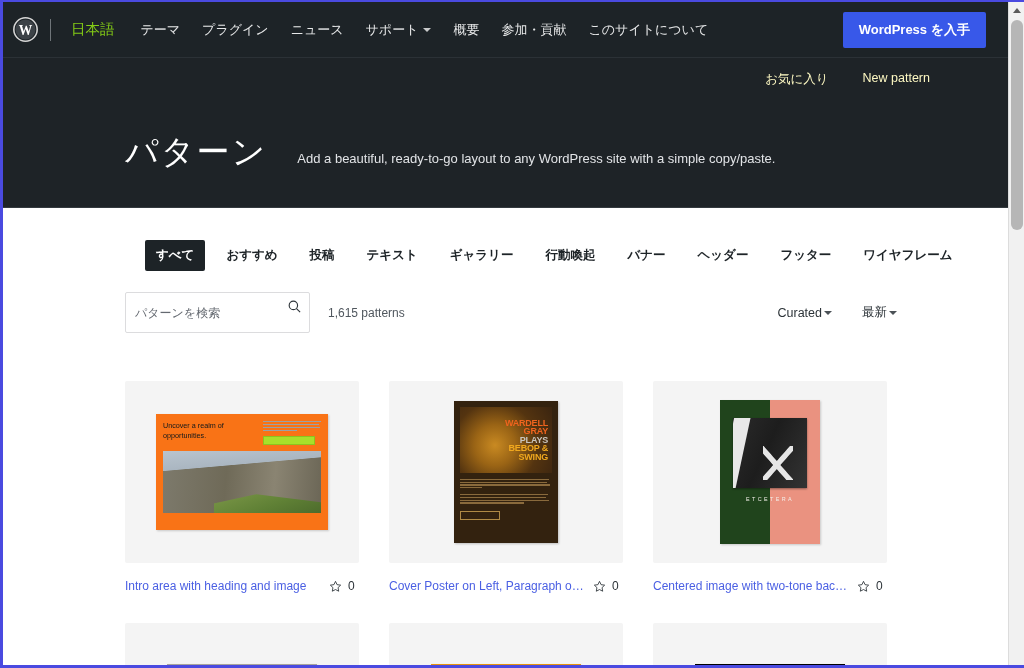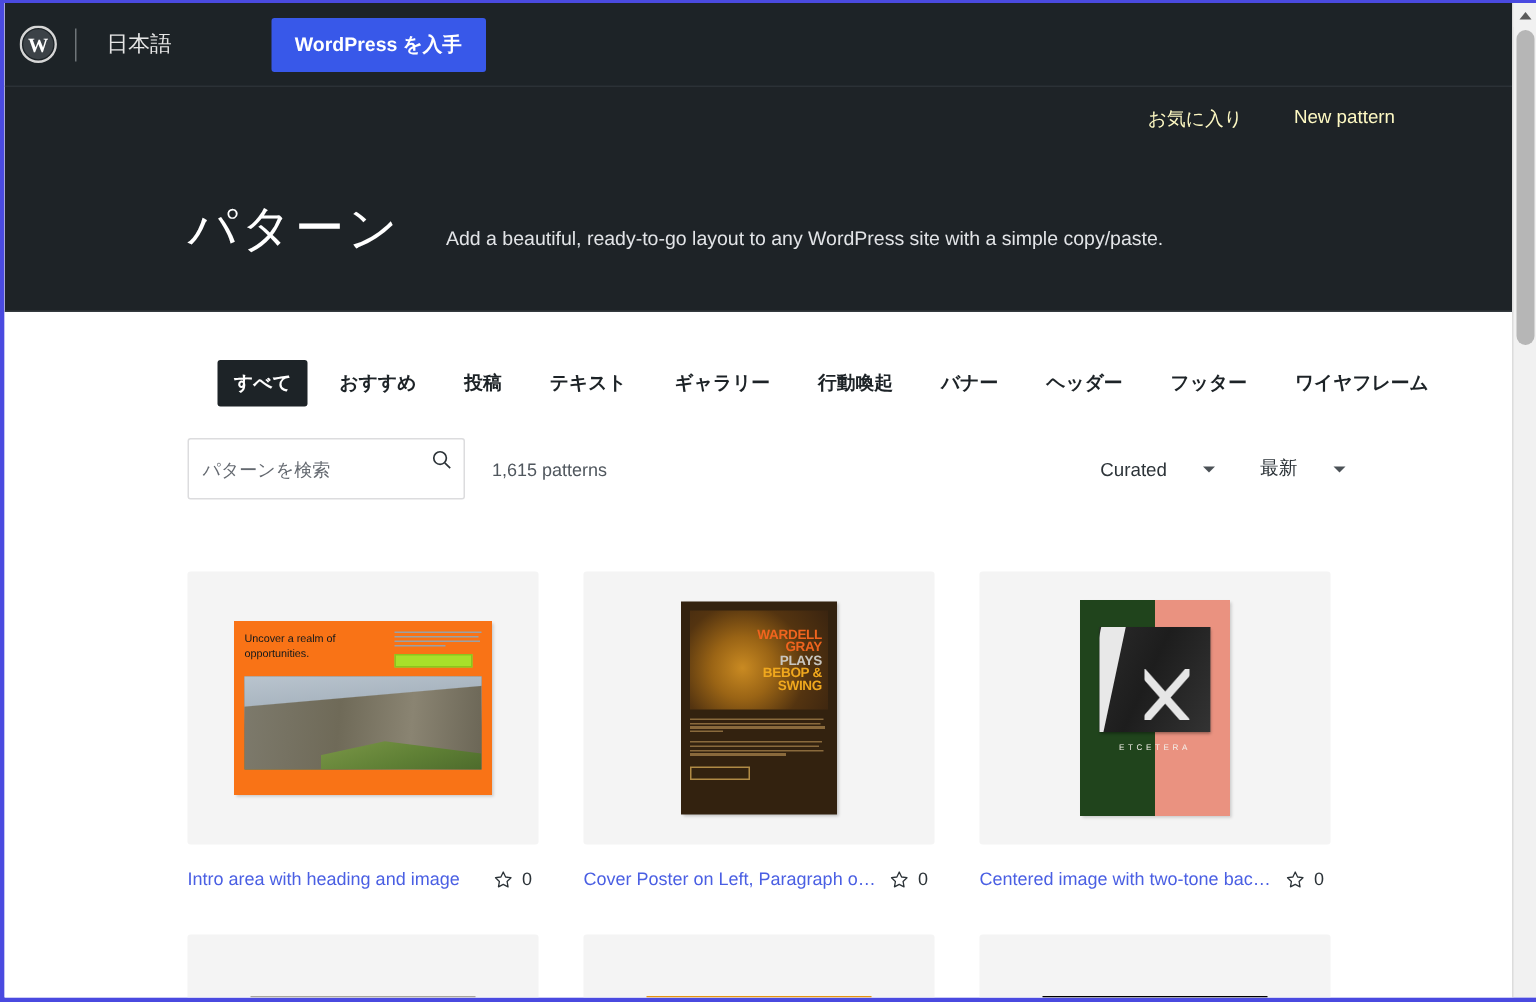--- a/index.html
+++ b/index.html
@@ -40,21 +40,21 @@
     flex: 0 0 auto;
     margin-right: 12px;
   }
   .nav-divider {
     width: 1px; height: 22px;
     background: #6f7579;
     margin-right: 20px;
     flex: 0 0 auto;
   }
   .nav-locale {
-    color: #e5e5e5;
+    color: #84cc16;
     font-size: 14.5px;
     margin-right: 26px;
     white-space: nowrap;
     cursor: pointer;
   }
   .nav-links {
     display: flex;
     align-items: center;
     gap: 22px;
     flex: 1 1 auto;
@@ -197,21 +197,21 @@
     color: #50575e;
     margin-left: 18px;
     white-space: nowrap;
   }
   .toolbar-spacer { flex: 1 1 auto; }
   .dropdown {
     font-size: 12.5px;
     color: #2c3338;
     display: flex;
     align-items: center;
-    gap: 24px;
+    gap: 2px;
     margin-left: 30px;
     cursor: pointer;
     white-space: nowrap;
   }
 
   
   .grid {
     display: grid;
     grid-template-columns: repeat(3, 234px);
     gap: 30px;
@@ -436,20 +436,44 @@
   <div id="page">
 
     <div class="globalnav">
       <svg class="wp-logo" viewBox="0 0 24 24">
         <circle cx="12" cy="12" r="11.2" fill="none" stroke="#d6d6d6" stroke-width="1.5"></circle>
         <circle cx="12" cy="12" r="9.6" fill="#3c4247"></circle>
         <text x="12" y="17" text-anchor="middle" font-family="Liberation Serif, serif" font-size="13" font-weight="bold" fill="#ffffff">W</text>
       </svg>
       <div class="nav-divider"></div>
       <div class="nav-locale">日本語</div>
+      <div class="nav-links">
+        <div class="nav-link">
+          <span>テーマ</span>
+        </div>
+        <div class="nav-link">
+          <span>プラグイン</span>
+        </div>
+        <div class="nav-link">
+          <span>ニュース</span>
+        </div>
+        <div class="nav-link">
+          <span>サポート</span>
+          <span class="caret"></span>
+        </div>
+        <div class="nav-link">
+          <span>概要</span>
+        </div>
+        <div class="nav-link">
+          <span>参加・貢献</span>
+        </div>
+        <div class="nav-link">
+          <span>このサイトについて</span>
+        </div>
+      </div>
       <button class="get-wp-btn">WordPress を入手</button>
     </div>
 
     <div class="hero">
       <div class="hero-utility">
         <a>お気に入り</a>
         <a>New pattern</a>
       </div>
       <div class="hero-body">
         <div class="hero-title">パターン</div>

